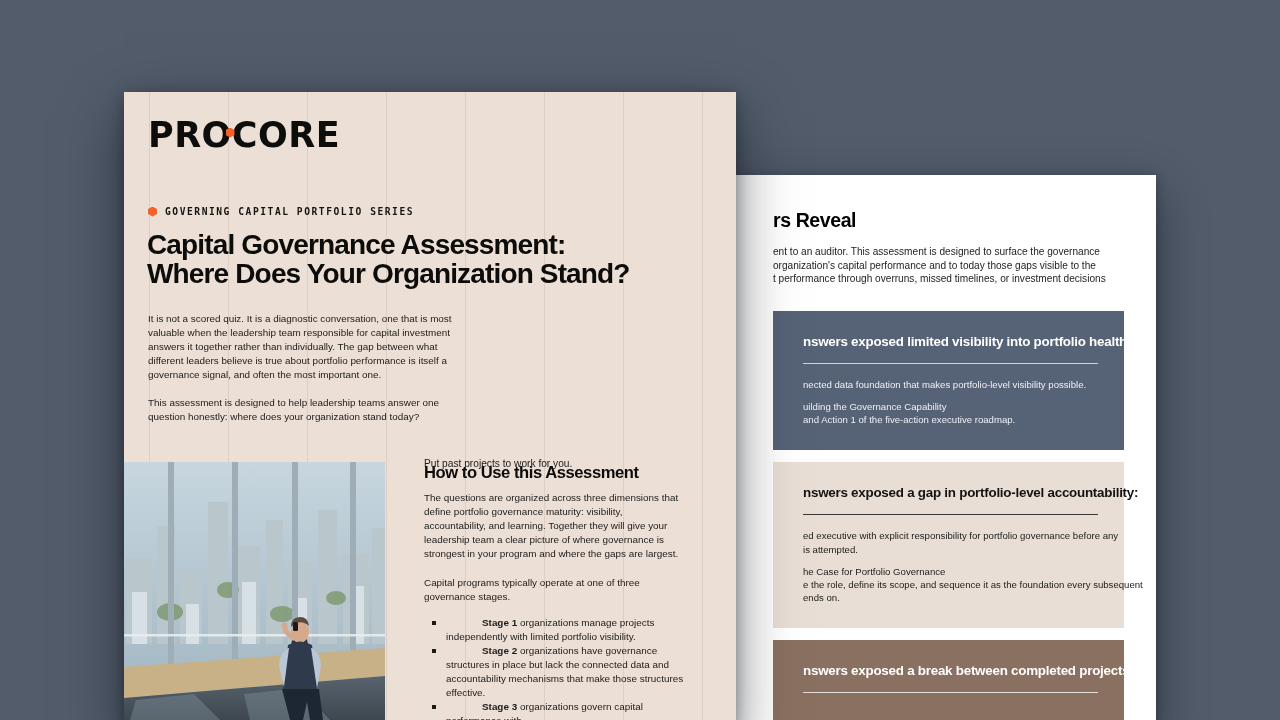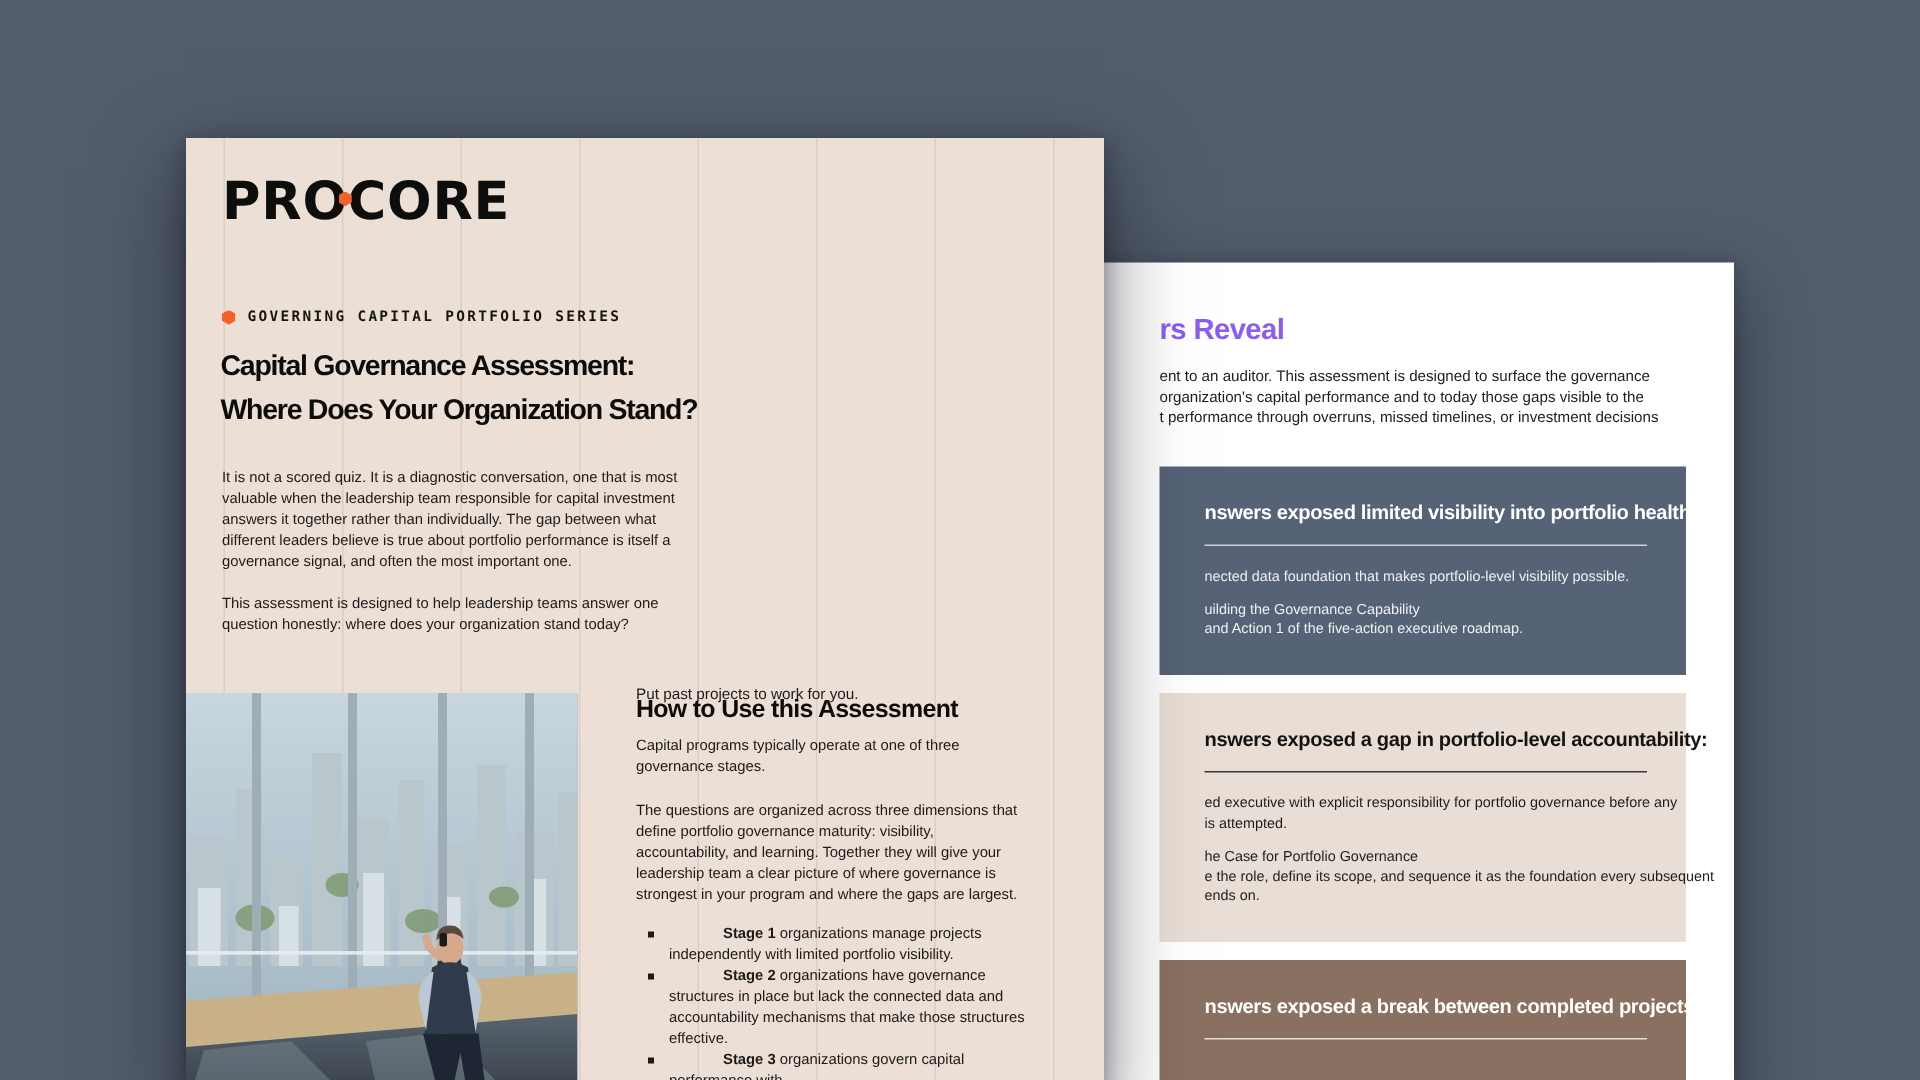--- a/index.html
+++ b/index.html
@@ -14,21 +14,21 @@
   .sheet{position:absolute;overflow:hidden;}
 
   
   #page-back{
     left:735px;top:175px;width:421px;height:560px;
     background:#ffffff;
     box-shadow:0 18px 46px rgba(10,14,22,.45), 0 3px 10px rgba(10,14,22,.30);
   }
   #page-back .inner{padding:34px 32px 0 38px;}
   .back-h2{
-    font-size:19.5px;font-weight:700;color:#8b5cf6;letter-spacing:-.4px;
+    font-size:19.5px;font-weight:700;color:#000000;letter-spacing:-.4px;
     margin:0 0 13px 0;white-space:nowrap;
   }
   .back-p{
     font-size:10.1px;line-height:13.6px;color:#1d1d1b;margin:0;white-space:nowrap;
   }
 
   .cards{margin-top:25px;}
   .card{
     position:relative;margin-bottom:12px;padding:22px 26px 24px 30px;
     box-sizing:border-box;
@@ -87,21 +87,21 @@
     clip-path:polygon(50% 0,100% 26%,100% 74%,50% 100%,0 74%,0 26%);
   }
   .eyebrow-text{
     font-family:"DejaVu Sans Mono","Liberation Mono",monospace;
     font-size:9.6px;font-weight:700;letter-spacing:1.55px;color:#15150f;
     white-space:nowrap;
   }
 
   .title{
     position:absolute;left:147px;top:231px;
-    font-size:19px;font-weight:700;line-height:28.5px;letter-spacing:-.85px;
+    font-size:28px;font-weight:700;line-height:28.5px;letter-spacing:-.85px;
     color:#0c0c0b;white-space:nowrap;margin:0;
   }
 
   .intro{position:absolute;left:148px;top:312px;width:306px;}
   .intro p{font-size:9.9px;line-height:14px;color:#1b1b19;margin:0;}
   .intro p + p{margin-top:14px;}
 
   .photo{
     position:absolute;left:124px;top:462px;width:261px;height:258px;
     overflow:hidden;background:#8fa4b4;
@@ -272,20 +272,20 @@
 <h1 class="title"><span>Capital Governance Assessment:</span><br><span>Where Does Your Organization Stand?</span></h1>
 
 <div class="intro">
   <p>It is not a scored quiz. It is a diagnostic conversation, one that is most valuable when the leadership team responsible for capital investment answers it together rather than individually. The gap between what different leaders believe is true about portfolio performance is itself a governance signal, and often the most important one.</p>
   <p>This assessment is designed to help leadership teams answer one question honestly: where does your organization stand today?</p>
 </div>
 
 <div class="howto">
   <h2 class="howto-h">How to Use this Assessment</h2>
   <p class="howto-sub">Put past projects to work for you.</p>
+  <p class="body spaced">The questions are organized across three dimensions that define portfolio governance maturity: visibility, accountability, and learning. Together they will give your leadership team a clear picture of where governance is strongest in your program and where the gaps are largest.</p>
   <p class="body spaced">Capital programs typically operate at one of three governance stages.</p>
-  <p class="body spaced">The questions are organized across three dimensions that define portfolio governance maturity: visibility, accountability, and learning. Together they will give your leadership team a clear picture of where governance is strongest in your program and where the gaps are largest.</p>
   <ul>
     <li><b>Stage 1</b><span> organizations manage projects independently with limited portfolio visibility.</span></li>
     <li><b>Stage 2</b><span> organizations have governance structures in place but lack the connected data and accountability mechanisms that make those structures effective.</span></li>
     <li><b>Stage 3</b><span> organizations govern capital performance with</span></li>
   </ul>
 </div>
 
 </body></html>

